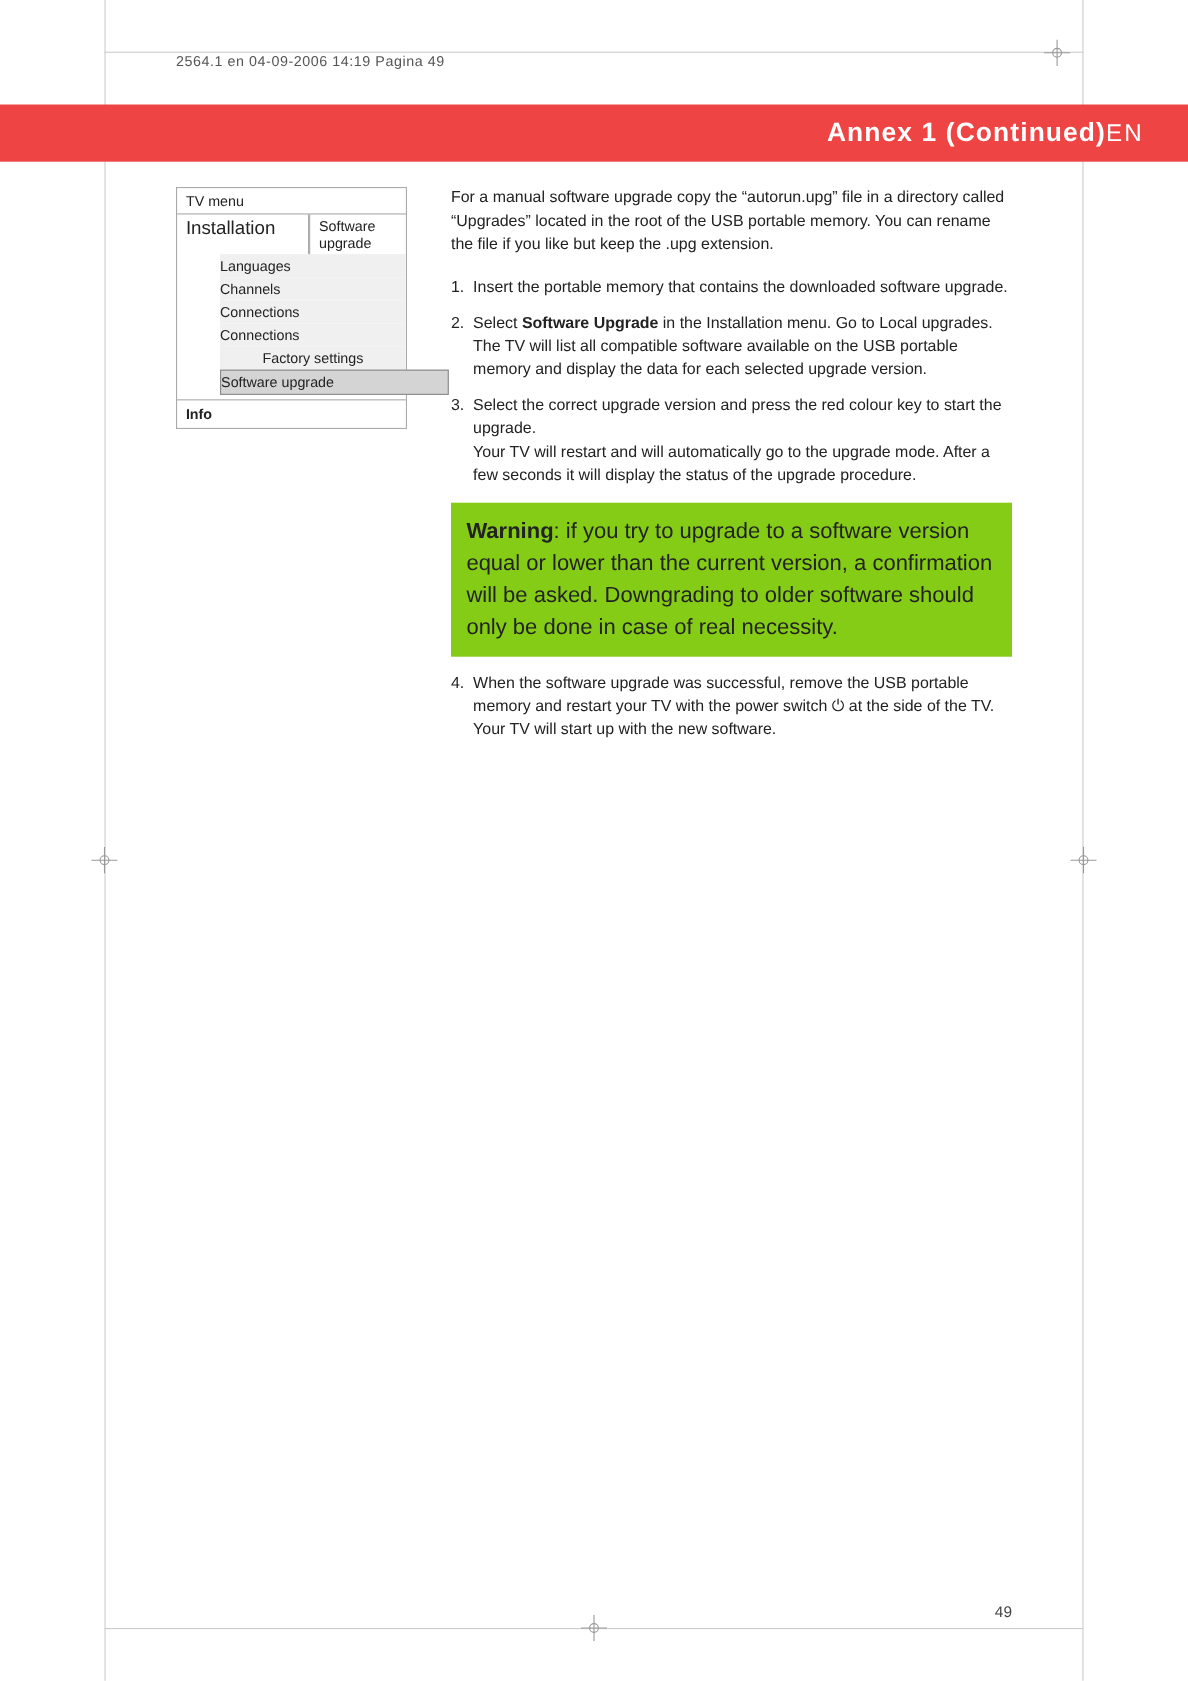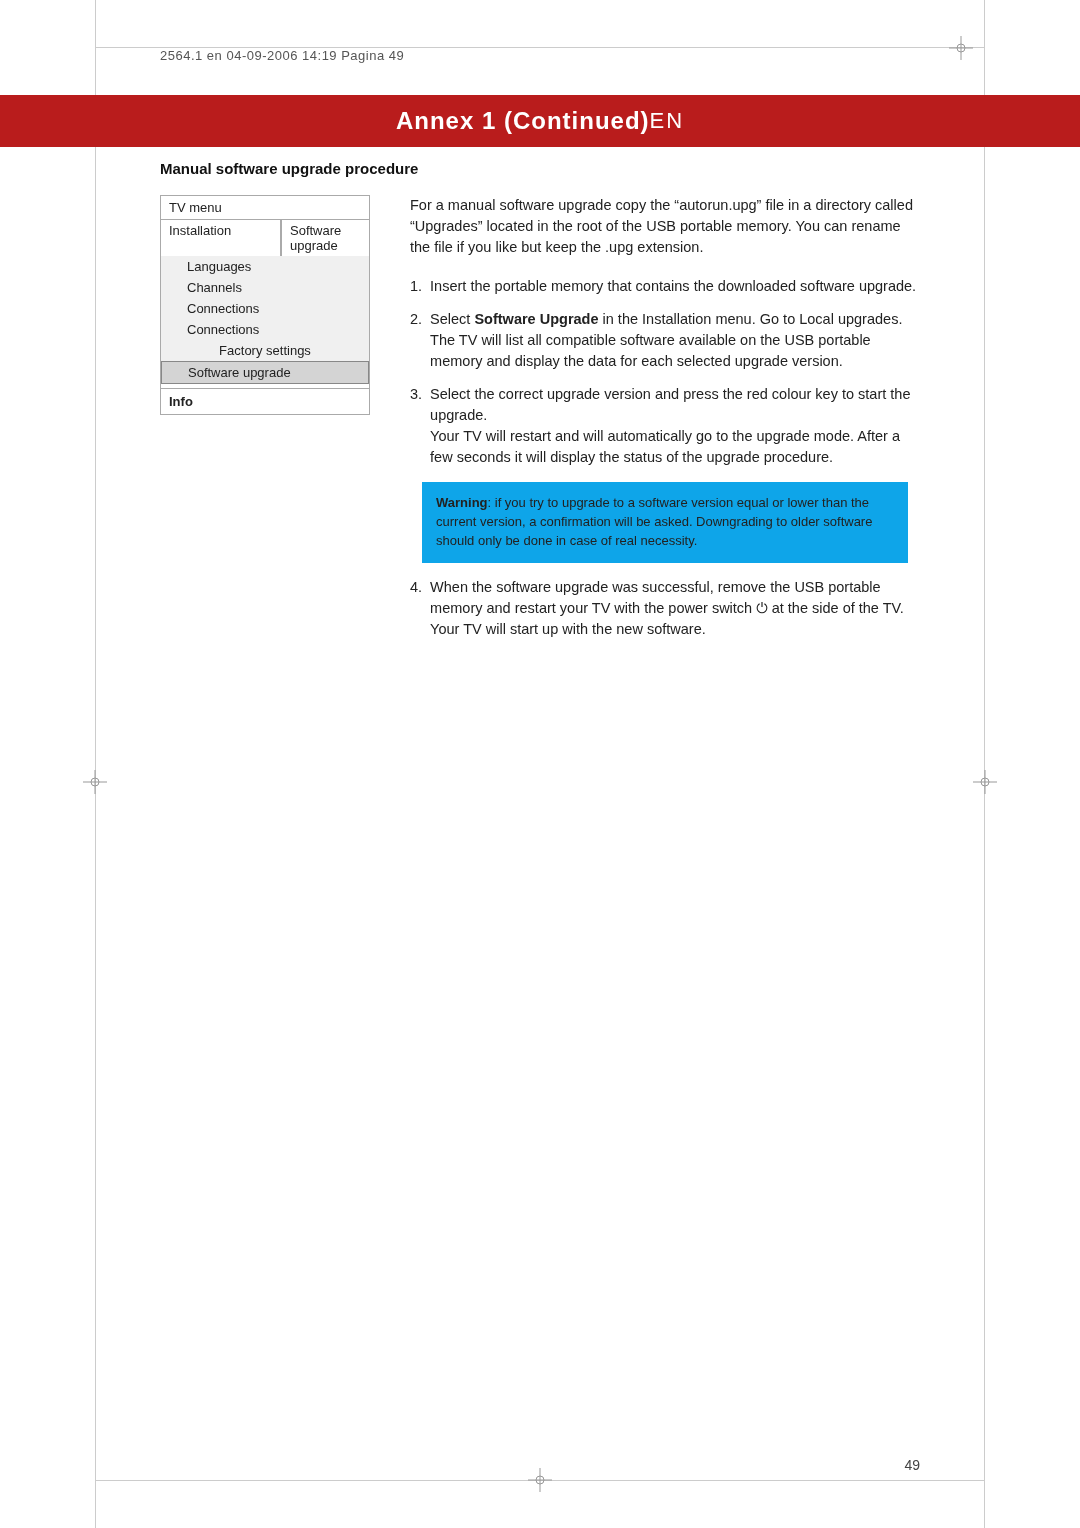--- a/index.html
+++ b/index.html
@@ -19,24 +19,24 @@
       overflow: hidden;
     }
 
     
     .header-bar {
       position: absolute;
       top: 95px;
       left: 0;
       right: 0;
       height: 52px;
-      background: #b91c1c;
+      background: #ef4444;
       display: flex;
       align-items: center;
-      justify-content: center;
+      justify-content: flex-end;
       padding: 0 40px;
     }
 
     .header-title {
       color: #ffffff;
       font-size: 24px;
       font-weight: bold;
       letter-spacing: 1px;
     }
 
@@ -115,40 +115,41 @@
       border-bottom: none;
     }
 
     .tv-menu-row {
       display: flex;
       align-items: stretch;
     }
 
     .tv-menu-item {
       padding: 3px 8px;
-      font-size: 13px;
+      font-size: 17px;
       width: 120px;
       flex-shrink: 0;
     }
 
     .tv-menu-submenu {
       padding: 3px 8px;
       font-size: 13px;
       flex: 1;
       border-left: 1px solid #aaa;
     }
 
     .tv-menu-item.highlighted {
       background: #e0e0e0;
       border: 1px solid #888;
     }
 
     .tv-menu-divider-row {
-      padding: 3px 26px;
-      font-size: 13px;
+      padding: 3px 0;
+      font-size: 13px;
+      margin-left: 39px;
     }
 
     
     .tv-menu-info {
       padding: 5px 8px;
       font-size: 13px;
       border-top: 1px solid #aaa;
       font-weight: bold;
     }
 
@@ -176,25 +177,25 @@
     
     .intro-para {
       font-size: 14.5px;
       line-height: 1.45;
       color: #222;
       margin-bottom: 18px;
     }
 
     
     .warning-box {
-      background: #0ea5e9;
+      background: #84cc16;
       border: none;
       padding: 12px 14px;
-      margin: 14px 12px;
-      font-size: 13px;
+      margin: 14px 0;
+      font-size: 20px;
       line-height: 1.45;
       color: #222;
     }
 
     .warning-box .warning-label {
       font-weight: bold;
     }
 
     
     .vline-left {
@@ -314,21 +315,20 @@
   <span>2564.1 en  04-09-2006  14:19  Pagina 49</span>
 </div>
 
 <div class="header-bar">
   <span class="header-title">Annex 1  (Continued)</span>
   <span class="header-lang">EN</span>
 </div>
 
 <div class="content-area">
 
-  <div class="section-heading">Manual software upgrade procedure</div>
 
   <div class="two-col">
 
     <div class="left-col">
       <div class="tv-menu-box">
         <div class="tv-menu-title">TV menu</div>
 
         <div class="tv-menu-row" style="border-top:1px solid #aaa;">
           <div class="tv-menu-item" style="border-right:1px solid #aaa;">Installation</div>
           <div class="tv-menu-submenu">Software upgrade</div>

